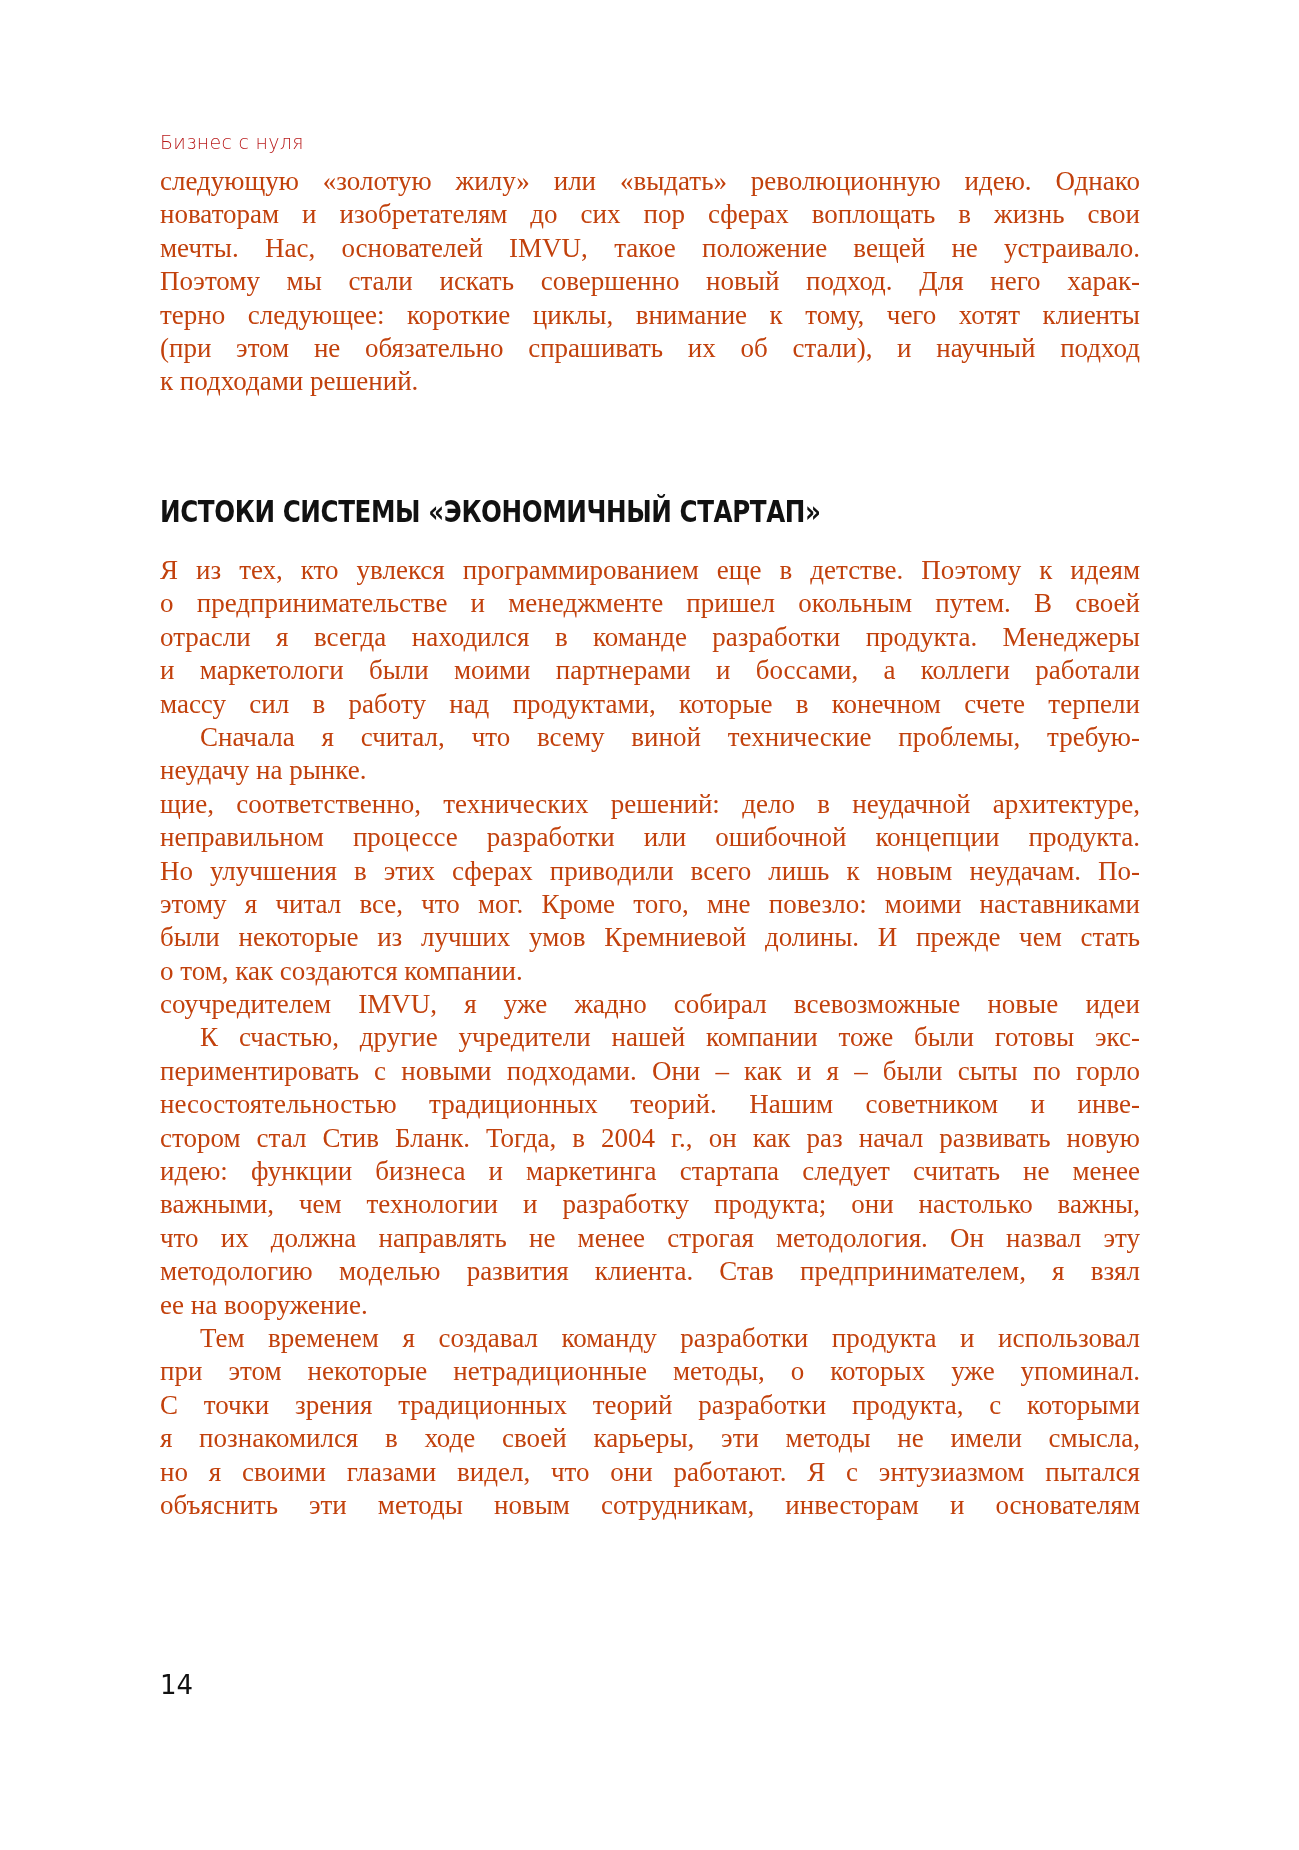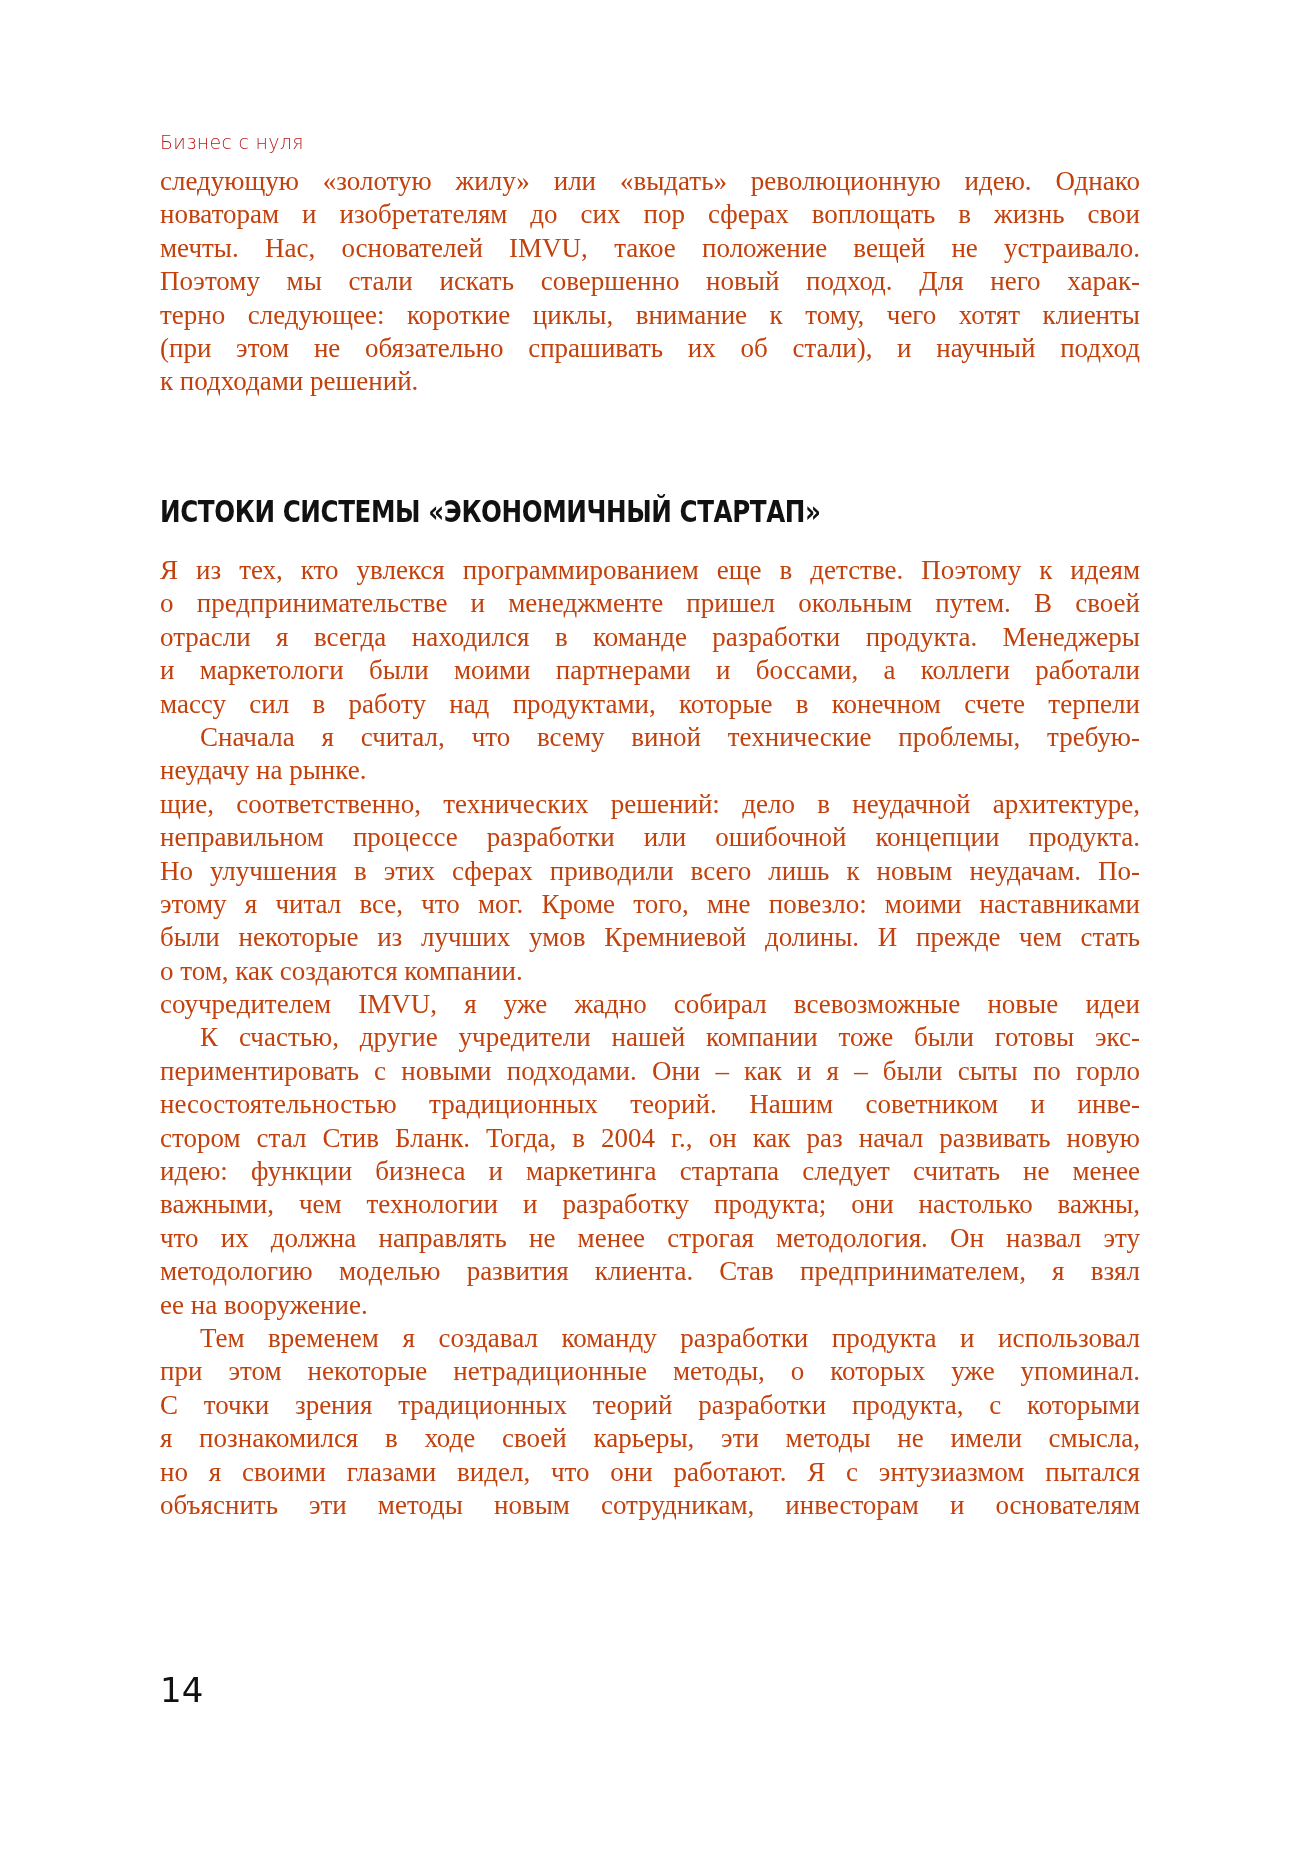--- a/index.html
+++ b/index.html
@@ -64,21 +64,21 @@
     transform: scaleX(0.82);
     transform-origin: left center;
     color: #111111;
     white-space: nowrap;
   }
   .page-number {
     position: absolute;
     left: 0;
     top: 1670px;
     font-family: "DejaVu Sans", sans-serif;
-    font-size: 34px;
+    font-size: 26px;
     color: #111111;
   }
 </style>
 </head>
 <body>
 
 <div class="page">
 
   <div class="running-head">Бизнес с нуля</div>
 

